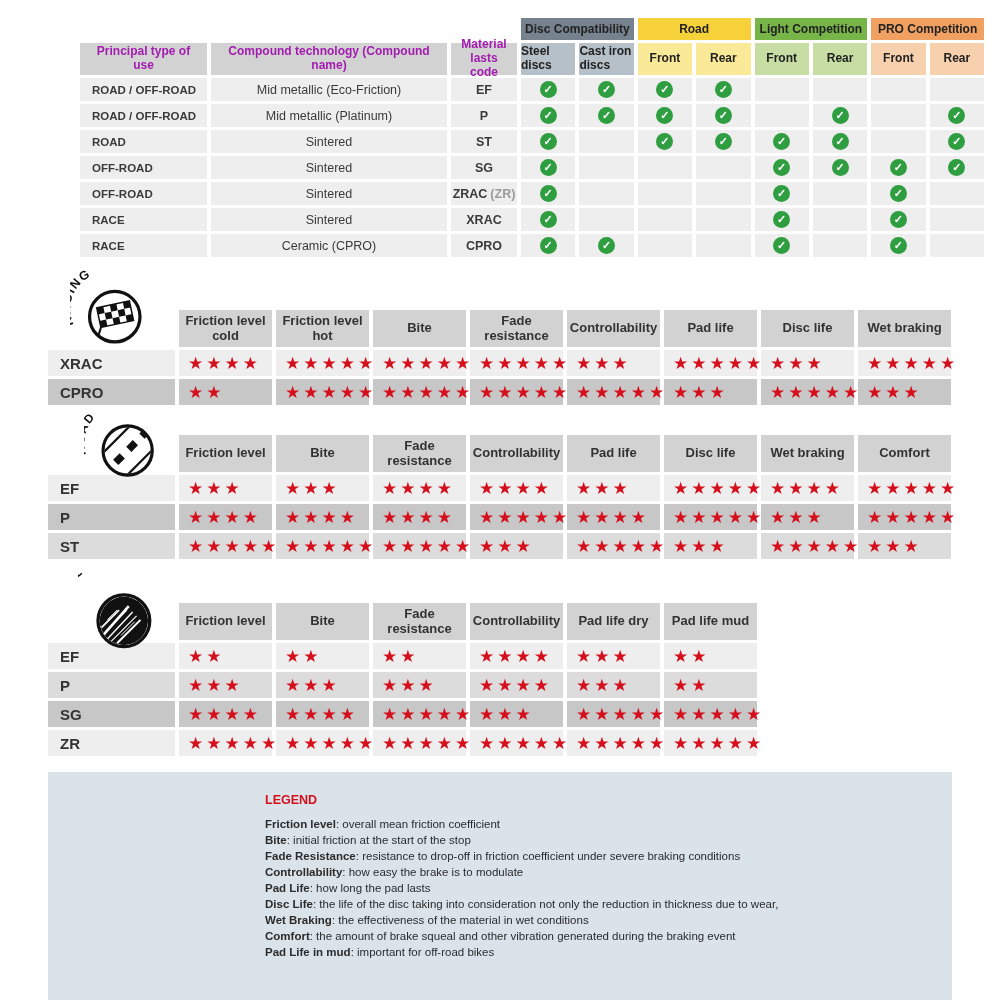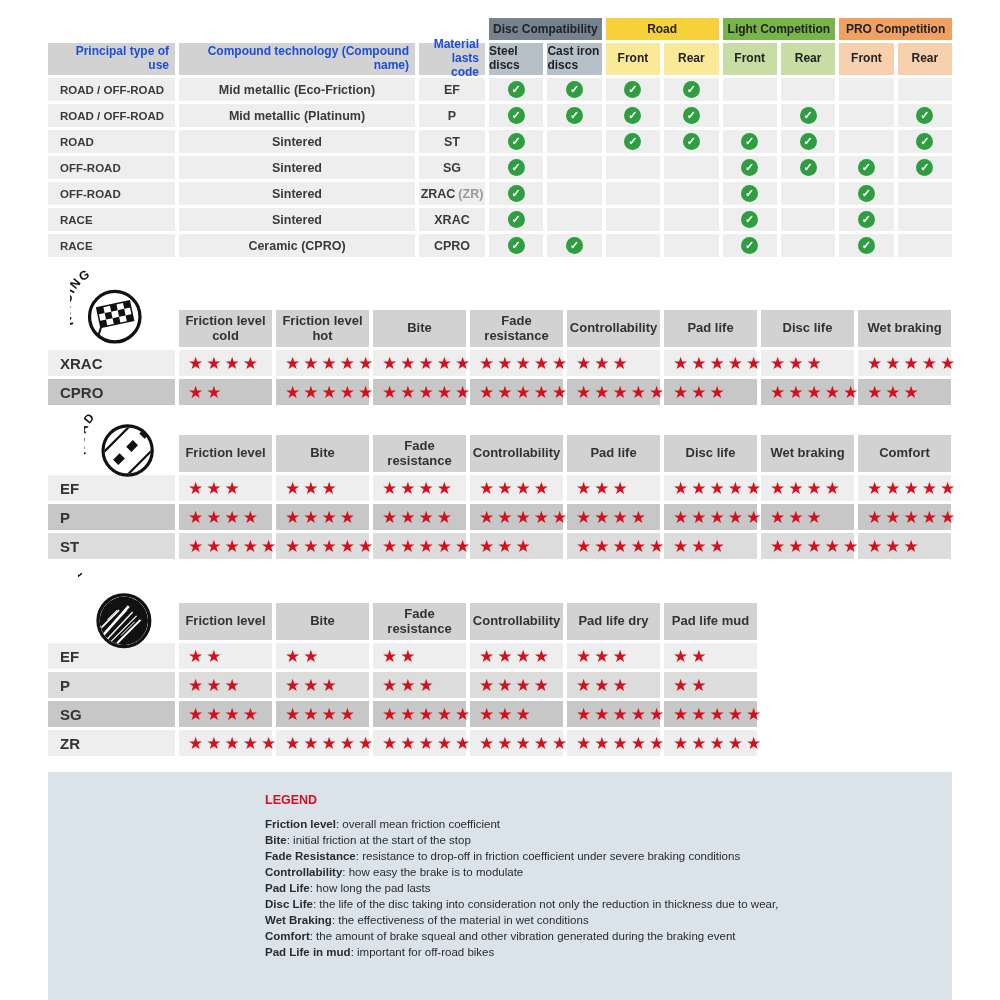--- a/index.html
+++ b/index.html
@@ -5,42 +5,42 @@
   html,body{margin:0;padding:0;}
   body{
     width:1000px;height:1000px;background:#ffffff;
     font-family:"Liberation Sans", sans-serif;
     color:#2e2e2e;
     -webkit-font-smoothing:antialiased;
   }
   .page{position:relative;width:1000px;height:1000px;overflow:hidden;}
 
   
-  .grid{display:grid;gap:3px 4px;width:904px;}
+  .grid{display:grid;gap:3px 4px;width:904px;margin-left:32px;}
   .ph{background:transparent;}
   .gcell{
     display:flex;align-items:center;justify-content:center;
     font-size:12px;font-weight:700;color:#222;
   }
   .hcell{
     background:var(--header-gray);
-    display:flex;align-items:center;justify-content:center;text-align:right;
-    font-size:12px;font-weight:700;color:#1d4ed8;line-height:1.15;padding:0 6px;
+    display:flex;align-items:center;justify-content:center;text-align:center;
+    font-size:12px;font-weight:700;color:#a21caf;line-height:1.15;padding:0 6px;
   }
   .scell{
     display:flex;align-items:center;justify-content:center;text-align:left;
     font-size:12px;font-weight:700;color:#222;line-height:1.15;
   }
   .cell{
     background:var(--cell-light);
     display:flex;align-items:center;
     font-size:12px;color:#3a3a3a;
   }
   .cell.use{padding-left:12px;font-weight:700;font-size:11.5px;}
-  .cell.comp{justify-content:center;font-weight:700;font-size:12.5px;}
+  .cell.comp{justify-content:center;font-weight:400;font-size:12.5px;}
   .cell.suffix{justify-content:center;font-weight:700;font-size:12.5px;}
   .suffix .note{color:#9a9a9a;font-weight:700;margin-left:3px;}
   .ckcell{justify-content:center;}
   .check{
     width:17px;height:17px;border-radius:50%;
     background:var(--check-green);color:#fff;
     display:flex;align-items:center;justify-content:center;
     font-size:11px;font-weight:700;line-height:1;
   }
 

